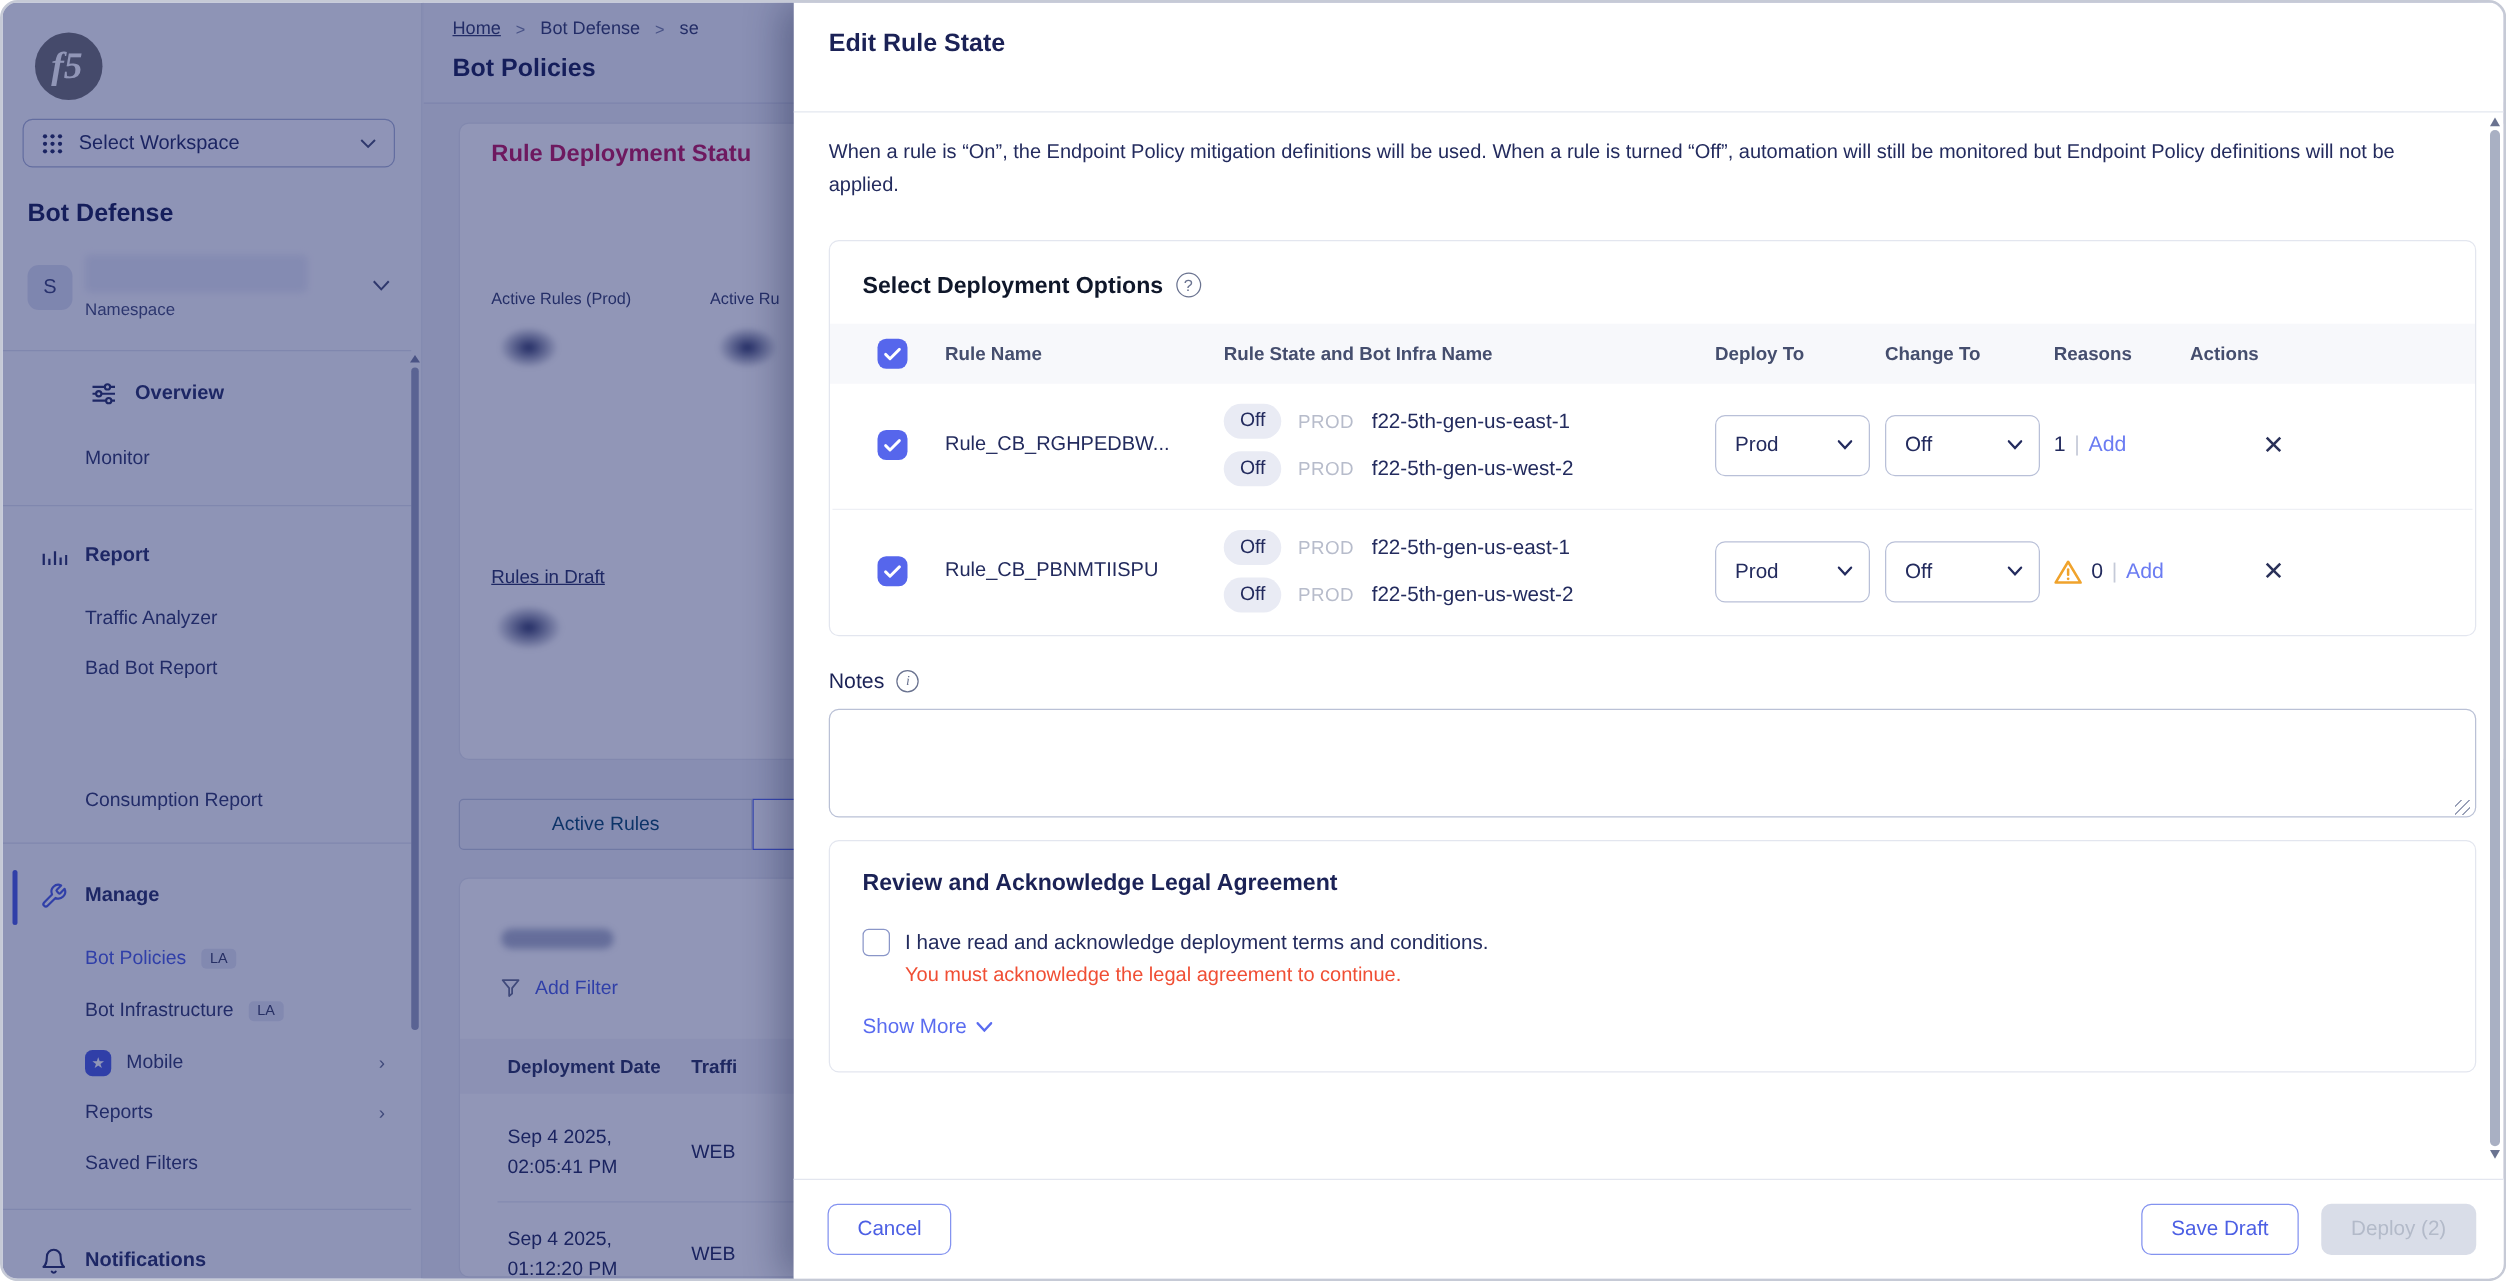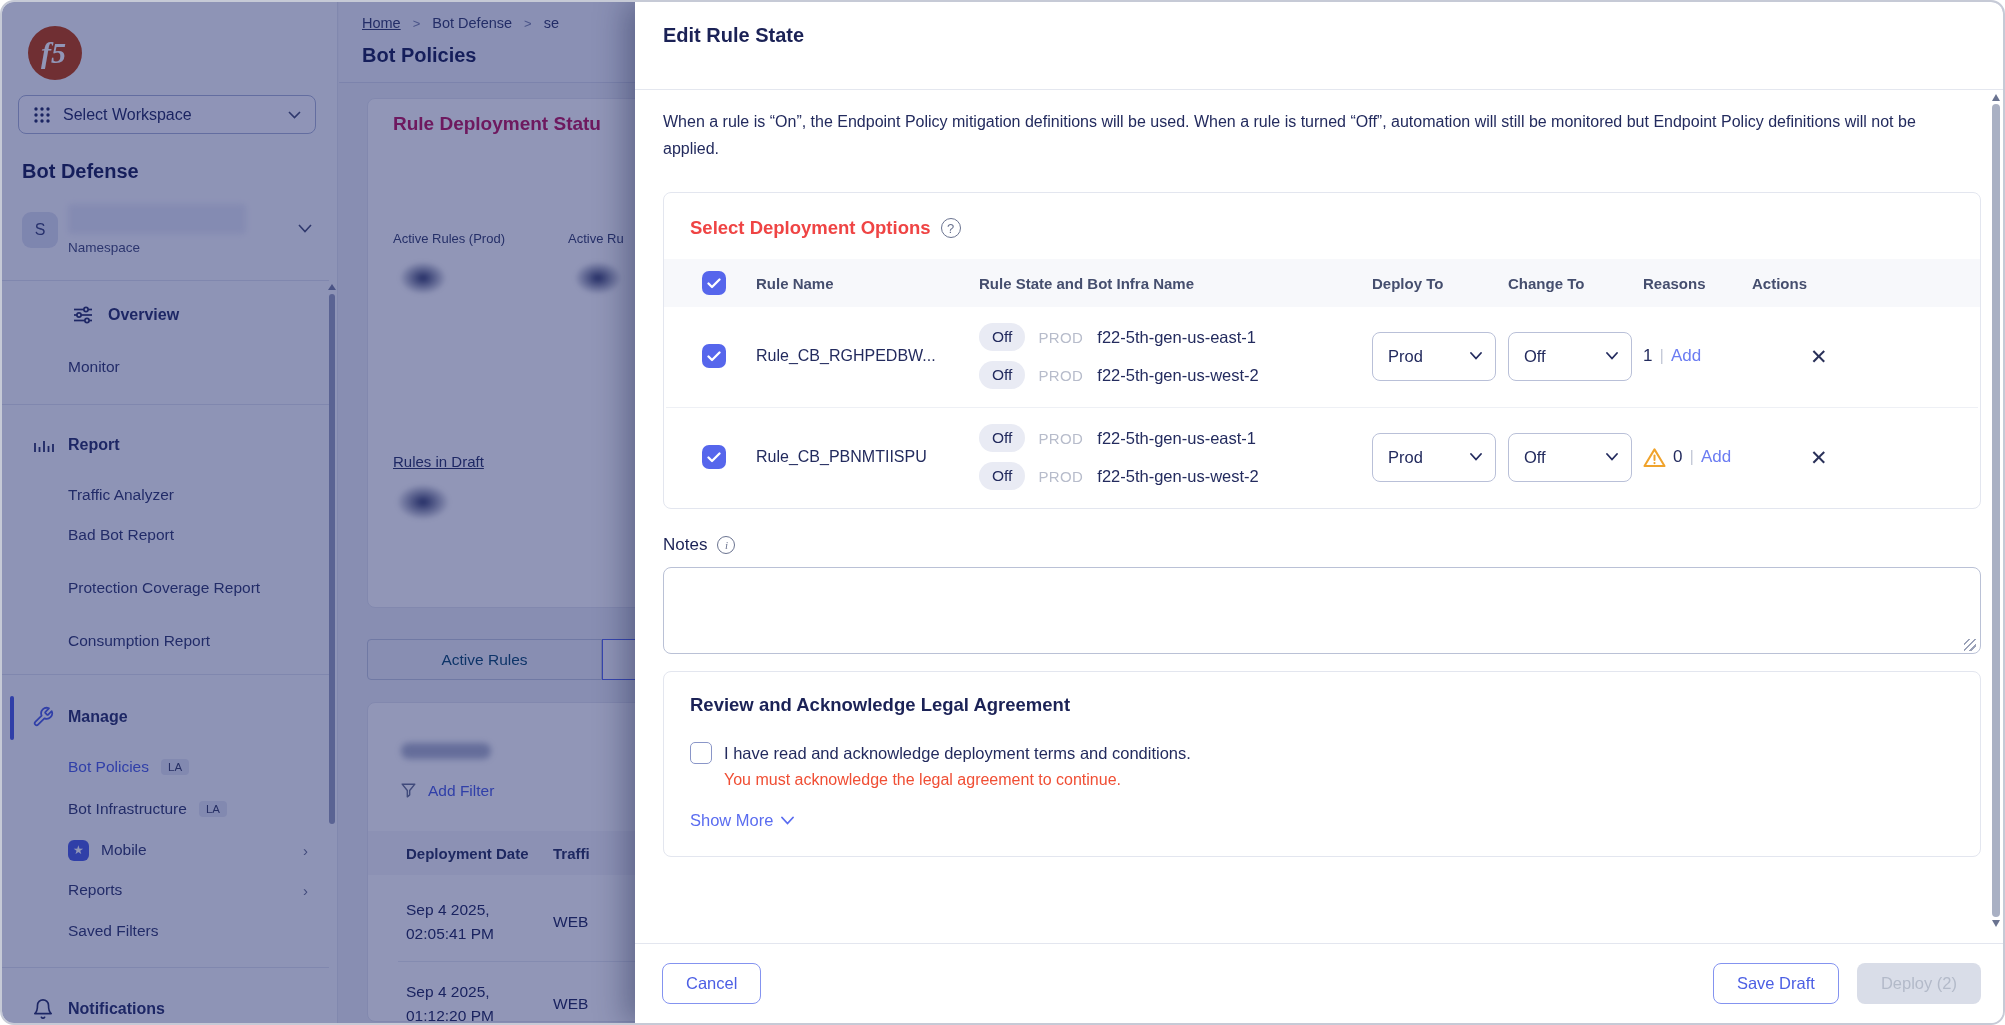--- a/index.html
+++ b/index.html
@@ -4,21 +4,21 @@
 <style>
   * { box-sizing: border-box; margin: 0; padding: 0; }
   body { background:#fff; font-family:"Liberation Sans", sans-serif; }
   .window {
     position:relative; width:2005px; height:1025px;
     border:2px solid #c6cad6; border-radius:14px; overflow:hidden;
     background:#eef0f6;
   }
   
   .sidebar { position:absolute; left:0; top:0; bottom:0; width:336px; background:#fafbfe; border-right:1px solid #e2e5ef; }
-  .logo { position:absolute; left:26px; top:24px; width:54px; height:54px; border-radius:50%; background:#c2410c; display:flex; align-items:center; justify-content:center; }
+  .logo { position:absolute; left:26px; top:24px; width:54px; height:54px; border-radius:50%; background:#737373; display:flex; align-items:center; justify-content:center; }
   .logo span { color:#fff; font-family:"Liberation Serif", serif; font-style:italic; font-weight:bold; font-size:30px; line-height:1; padding-right:3px; }
   .workspace-btn { position:absolute; left:16px; top:93px; width:298px; height:39px; border:1px solid #aab4d4; border-radius:8px; background:#fbfcff; display:flex; align-items:center; padding:0 14px; gap:12px; color:#262e63; font-size:16px; }
   .workspace-btn .chev { margin-left:auto; }
   .product-title { position:absolute; left:20px; top:158px; font-size:20px; font-weight:bold; color:#1b2256; }
   .ns-avatar { position:absolute; left:20px; top:210px; width:36px; height:36px; border-radius:9px; background:#dde1f0; color:#3c4577; display:flex; align-items:center; justify-content:center; font-size:16px; }
   .ns-redacted { position:absolute; left:66px; top:202px; width:178px; height:30px; border-radius:4px; background:#e7eaf5; filter:blur(3px); }
   .ns-label { position:absolute; left:66px; top:238px; font-size:13.5px; color:#454e79; }
   .ns-chev { position:absolute; left:296px; top:222px; }
   .side-div { position:absolute; left:0; right:8px; height:1px; background:#dfe3ee; }
   .nav-row { position:absolute; left:0; height:30px; display:flex; align-items:center; font-size:16px; color:#2a3268; }
@@ -58,21 +58,21 @@
   .rt-div { position:absolute; left:30px; right:30px; height:1px; background:#e8eaf2; }
   
   .backdrop { position:absolute; inset:0; background:rgba(16,27,97,0.46); z-index:5; }
   .modal { position:absolute; left:633px; top:0; right:0; bottom:0; background:#fff; z-index:10; box-shadow:-10px 0 28px rgba(14,22,64,.35); }
   .m-header { position:absolute; left:0; right:0; top:0; height:88px; border-bottom:1px solid #e4e7ef; }
   .m-title { position:absolute; left:28px; top:22px; font-size:20px; font-weight:600; color:#1b2256; }
   .m-body { position:absolute; left:0; right:0; top:88px; bottom:80px; padding:0 28px; overflow:hidden; }
   .m-desc { margin-top:18px; width:1295px; font-size:16px; line-height:27px; color:#232b5e; }
   .opt-card { margin-top:30px; width:1318px; border:1px solid #e3e6ef; border-radius:8px; overflow:hidden; background:#fff; }
   .opt-title-row { display:flex; align-items:center; gap:10px; padding:24px 26px 20px 26px; }
-  .opt-title { font-size:18.5px; font-weight:600; color:#ef4444; }
+  .opt-title { font-size:18.5px; font-weight:600; color:#0f172a; }
   .help-ic { width:20px; height:20px; border:1.5px solid #6a7390; border-radius:50%; color:#6a7390; font-size:13px; display:inline-flex; align-items:center; justify-content:center; }
   .grid-cols { display:grid; grid-template-columns:92px 223px 393px 136px 135px 109px 1fr; align-items:center; }
   .opt-head { height:48px; background:#f7f8fb; font-size:15px; font-weight:bold; color:#454e6e; }
   .opt-head .cb-cell, .opt-row .cb-cell { padding-left:38px; }
   .opt-row { padding:16px 0 18px; }
   .opt-row-div { height:1px; background:#eef0f5; margin:0 2px; }
   .checkbox { width:24px; height:24px; border-radius:7px; background:#5666ec; display:flex; align-items:center; justify-content:center; }
   .checkbox.empty { background:#fff; border:1.5px solid #8a96c8; border-radius:5px; width:22px; height:22px; }
   .rule-name { font-size:16px; color:#232b5e; }
   .infra-col { display:flex; flex-direction:column; gap:10px; }
@@ -187,23 +187,20 @@
           </svg>
       </span>
       <span>Report</span>
     </div>
     <div class="nav-row nav-sub" style="top:478px;">
       <span>Traffic Analyzer</span>
     </div>
     <div class="nav-row nav-sub" style="top:518px;">
       <span>Bad Bot Report</span>
     </div>
-    <div class="nav-row nav-sub" style="top:558px; height:56px; width:300px; line-height:1.6;">
-      <span style="white-space:normal; width:210px;">Protection Coverage Report</span>
-    </div>
     <div class="nav-row nav-sub" style="top:624px;">
       <span>Consumption Report</span>
     </div>
 
     <div class="side-div" style="top:672px;"></div>
     <div class="active-bar"></div>
 
     <div class="nav-row nav-head" style="top:700px;">
       <span class="ic">
         <svg width="22" height="22" viewBox="0 0 24 24">

